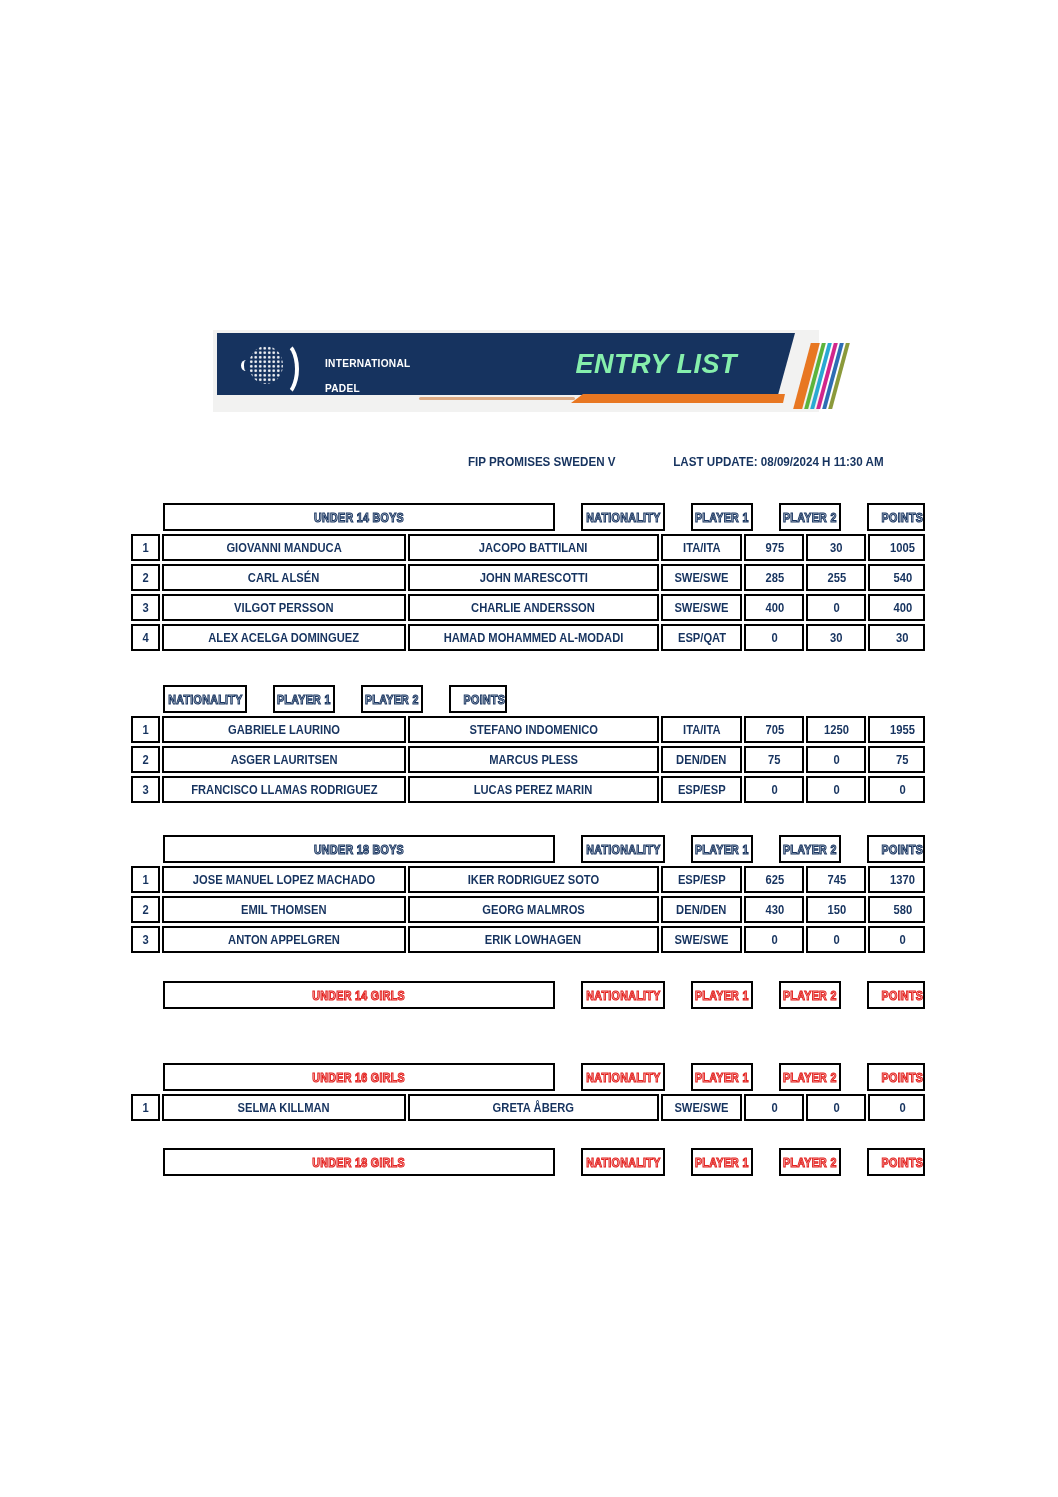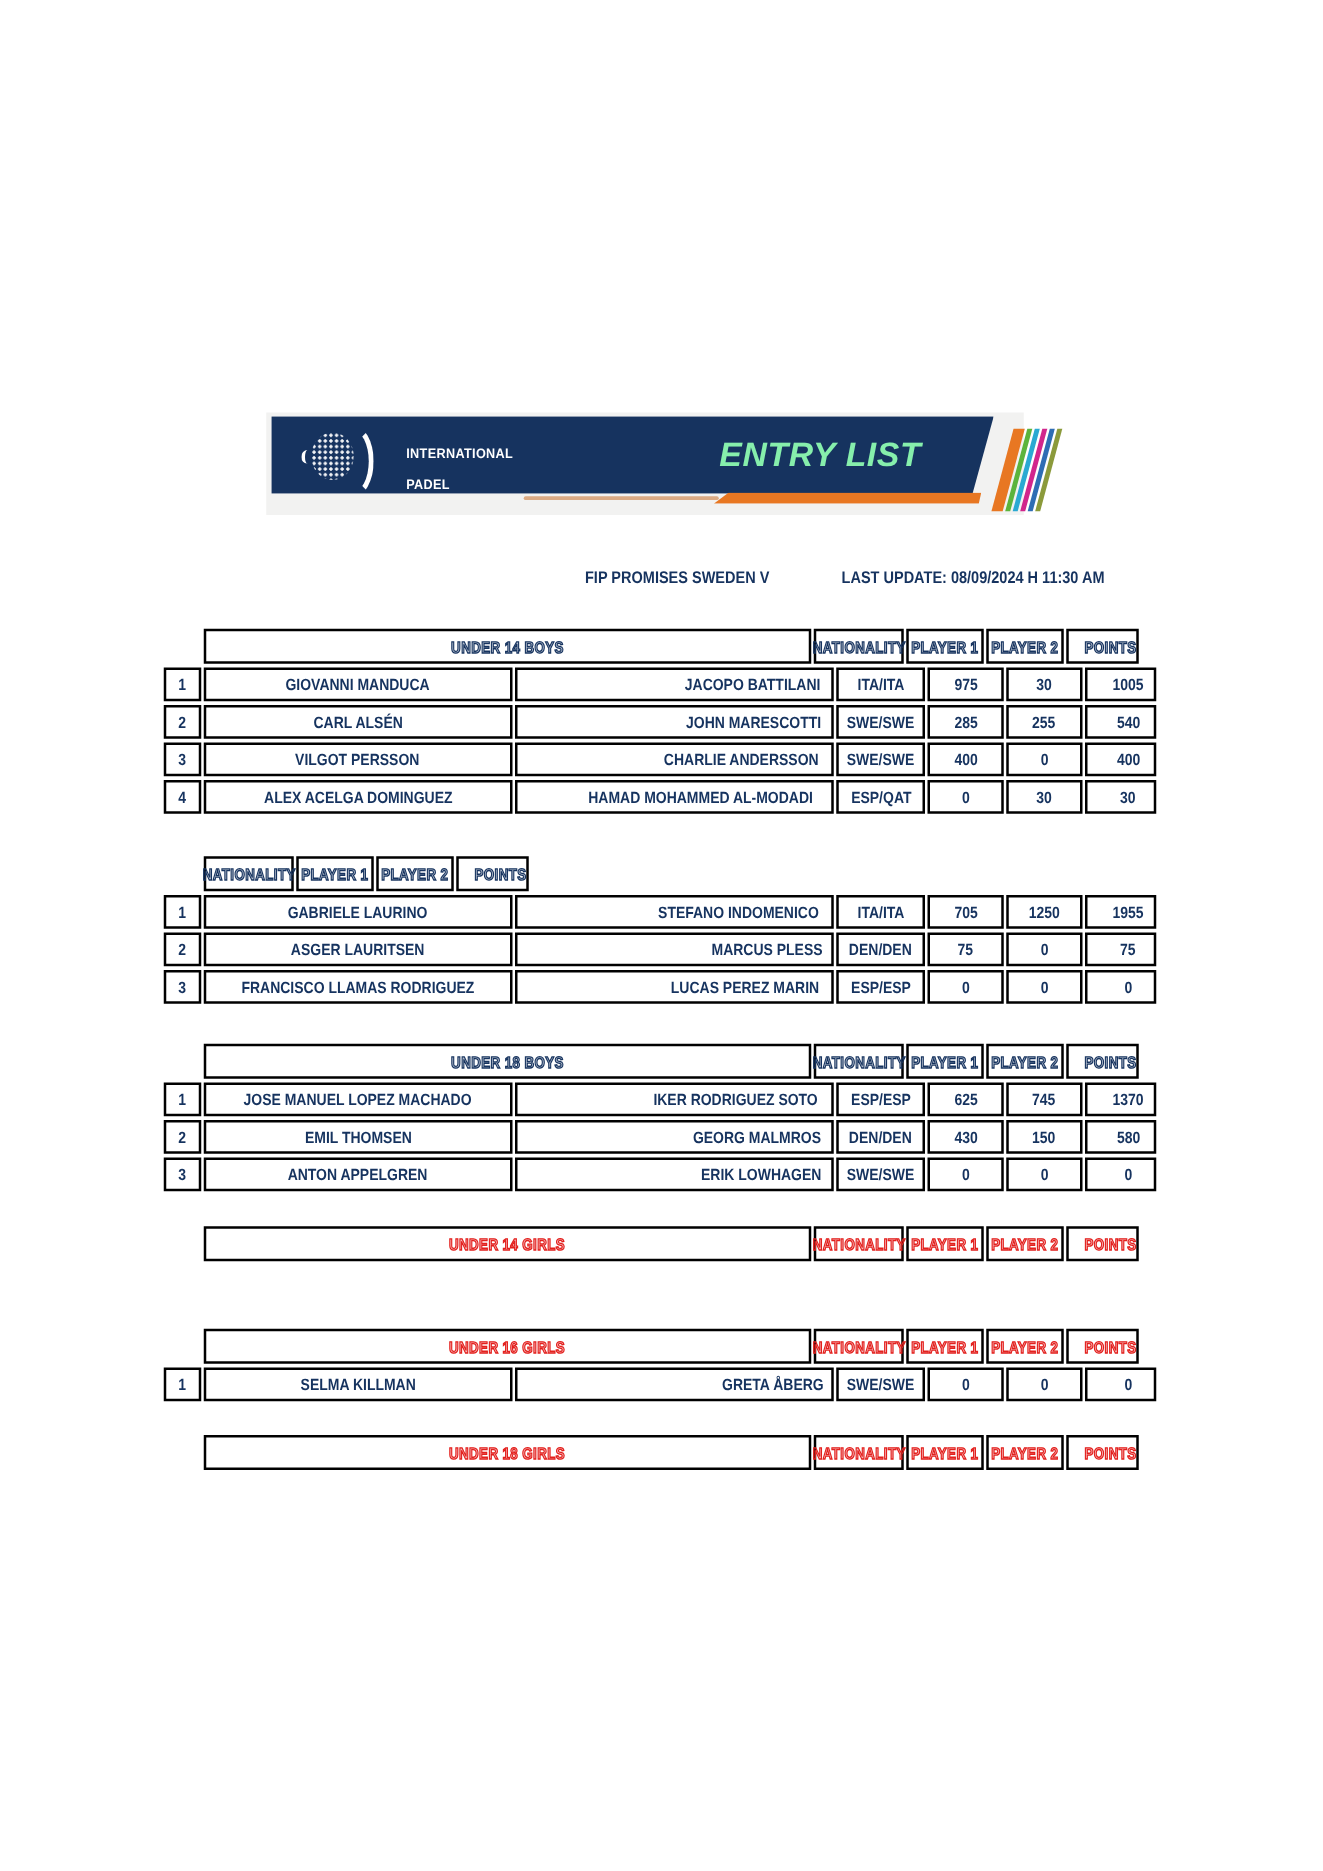--- a/index.html
+++ b/index.html
@@ -55,33 +55,33 @@
     display:flex; justify-content:flex-end;
     color:#16335f; font-weight:bold; font-size:13.5px;margin-top:26px;
   }
   .cond-l { display:inline-block; transform:scaleX(.86); transform-origin:left center; white-space:nowrap; }
   .cond-r { display:inline-block; transform:scaleX(.86); transform-origin:right center; white-space:nowrap; }
   .cond   { display:inline-block; transform:scaleX(.86); transform-origin:center; white-space:nowrap; }
 
   
   .etable { position:absolute; left:131px; width:794px; }
   .trow { display:flex; margin-bottom:3px; }
-  .trow.thead { margin-left:32px; }
+  .trow.thead { margin-left:32px;gap:24px; }
   .cell {
     box-sizing:border-box; border:2px solid #000000; background:#ffffff;
     height:27px; margin-right:2px;
     display:flex; align-items:center; justify-content:center;
     font-weight:bold; font-size:13px; color:#16335f;
   }
   .cell:last-child { margin-right:0; }
   .thead .cell { height:28px; }
   .c-rank  { width:30px; }
   .c-n1    { width:252px; }
-  .c-n2    { width:260px;justify-content:flex-end; }
-  .c-nat   { width:72px; }
+  .c-n2    { width:260px; }
+  .c-nat   { width:84px; }
   .c-p     { width:62px; }
   .c-pts   { width:58px;padding-left:12px; }
   .c-title { width:486px; }
   .head-text { display:inline-block; transform:scaleX(.82); transform-origin:center; white-space:nowrap; font-size:13px; letter-spacing:.4px; }
   .outline-navy { color:rgba(22,51,95,.32); -webkit-text-stroke:1.1px #16335f; }
   .outline-red  { color:rgba(227,30,36,.32); -webkit-text-stroke:1.1px #e3201d; }
 </style>
 </head>
 <body>
 

